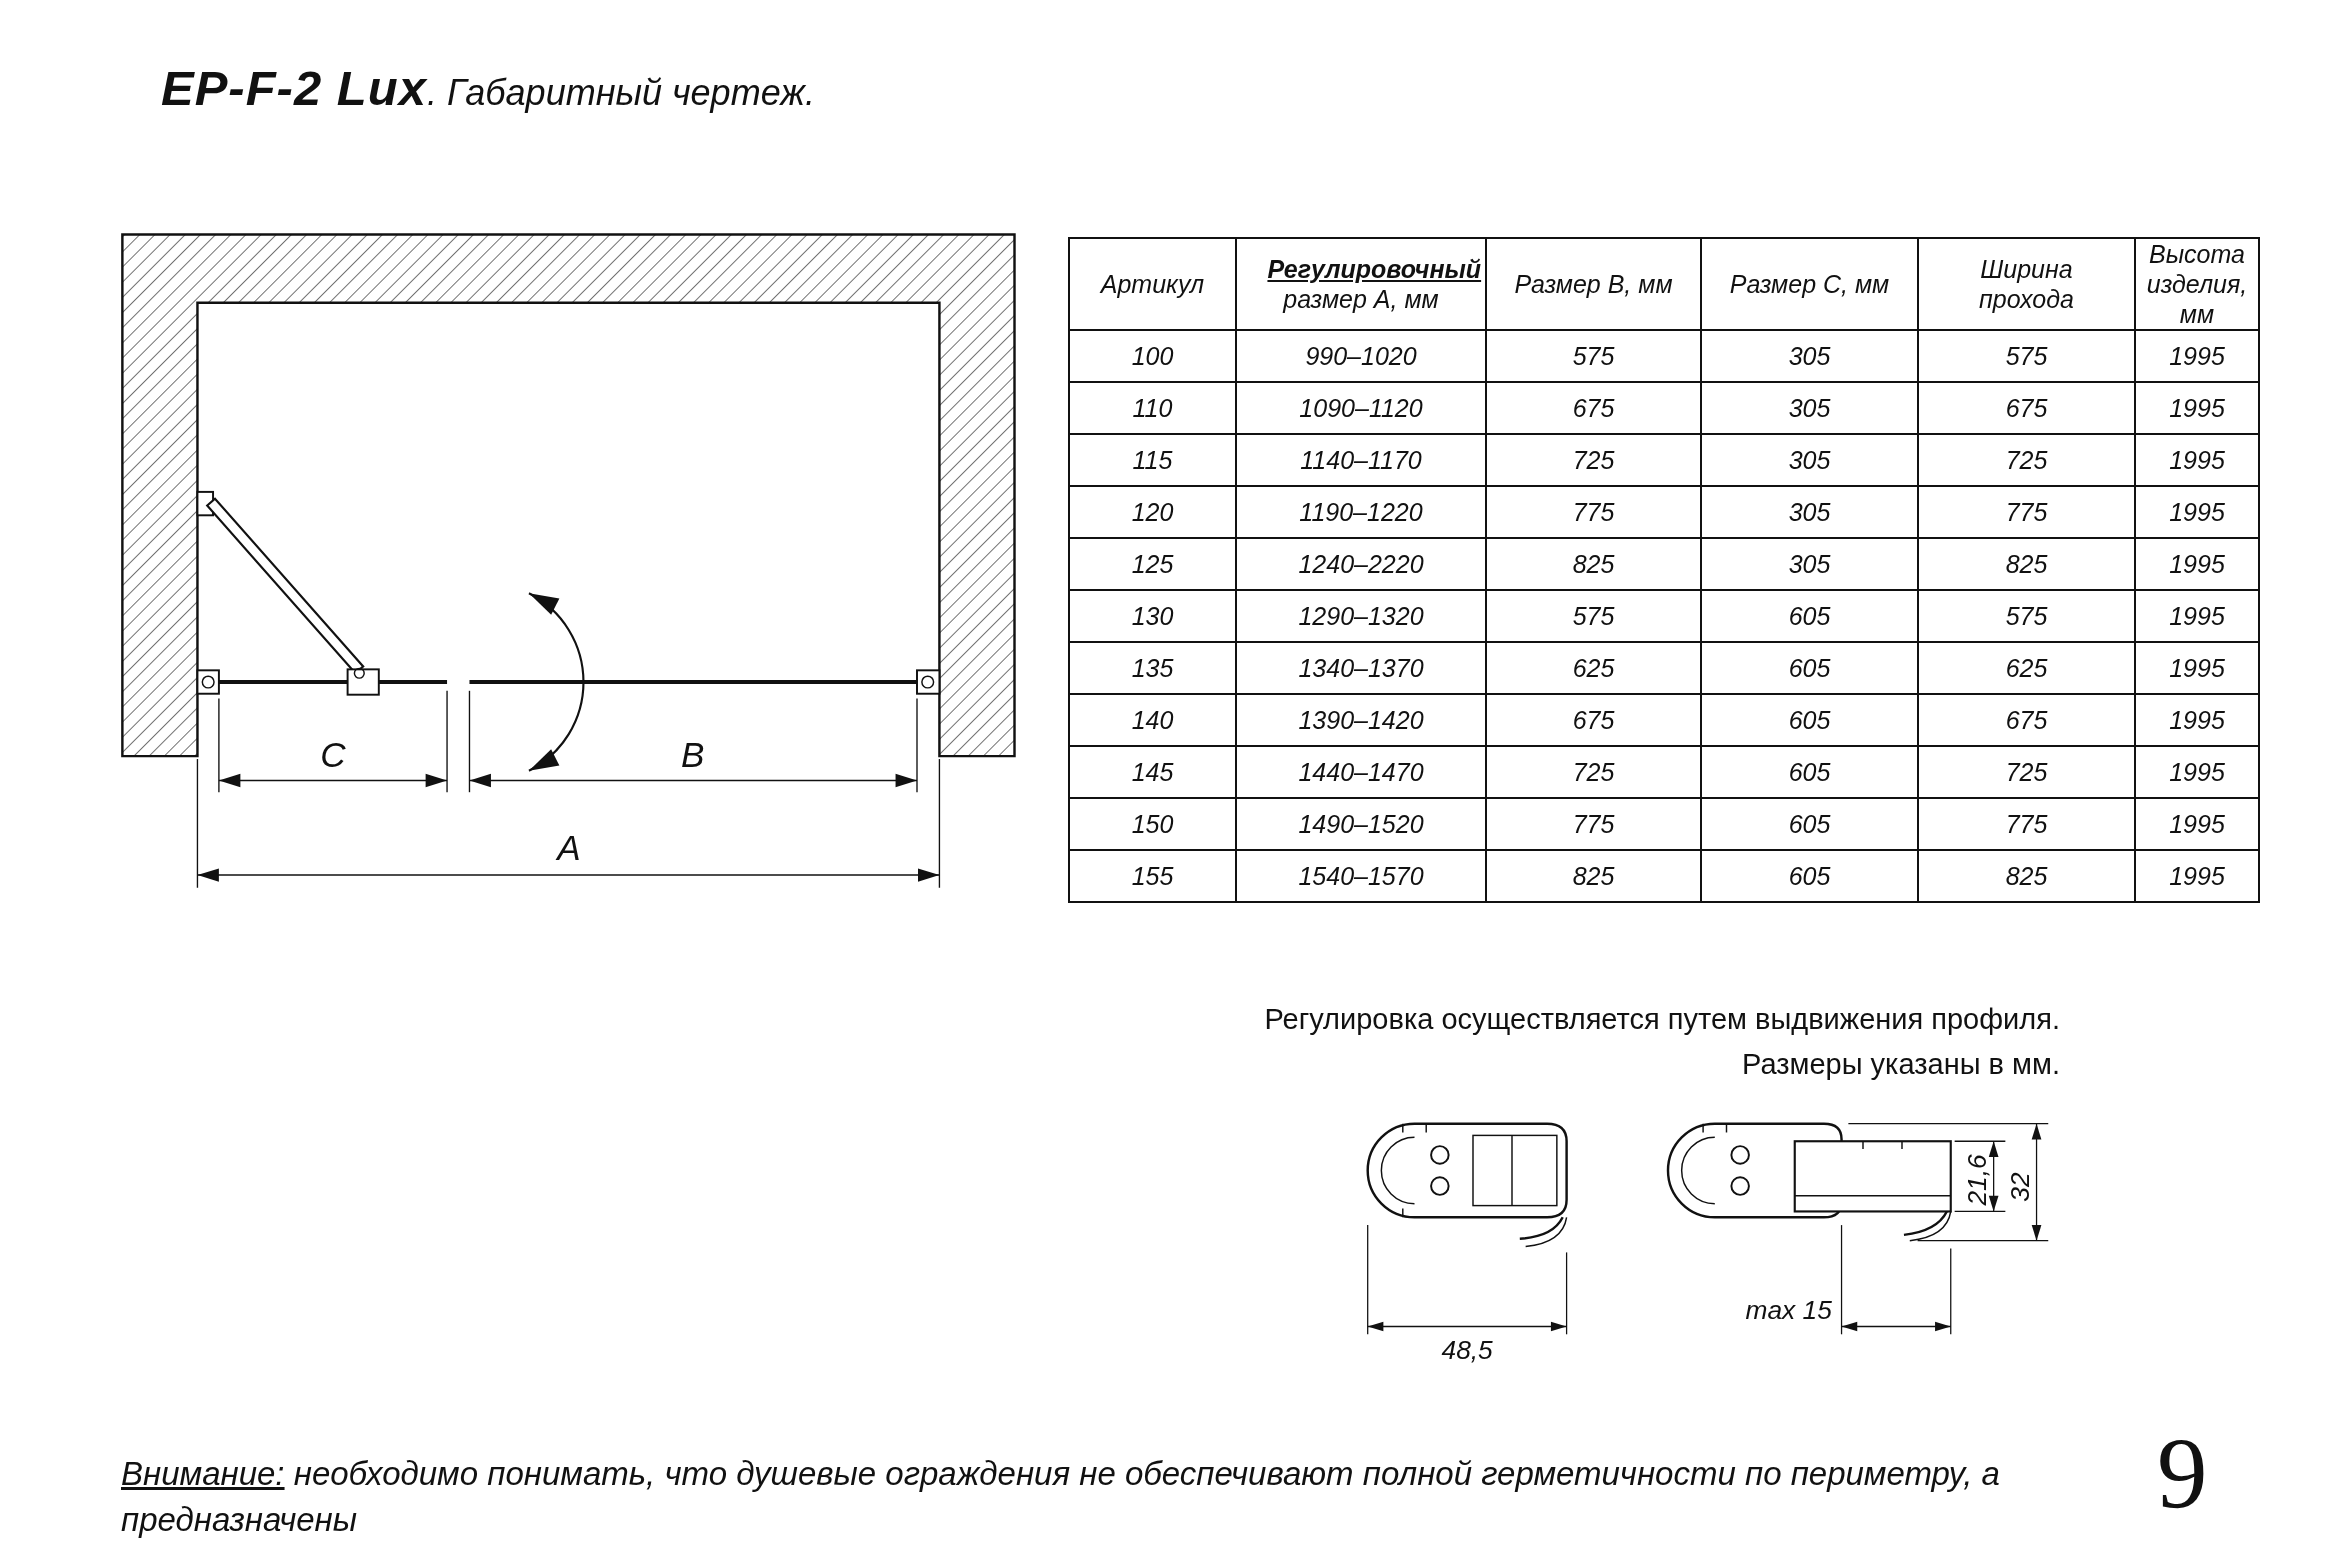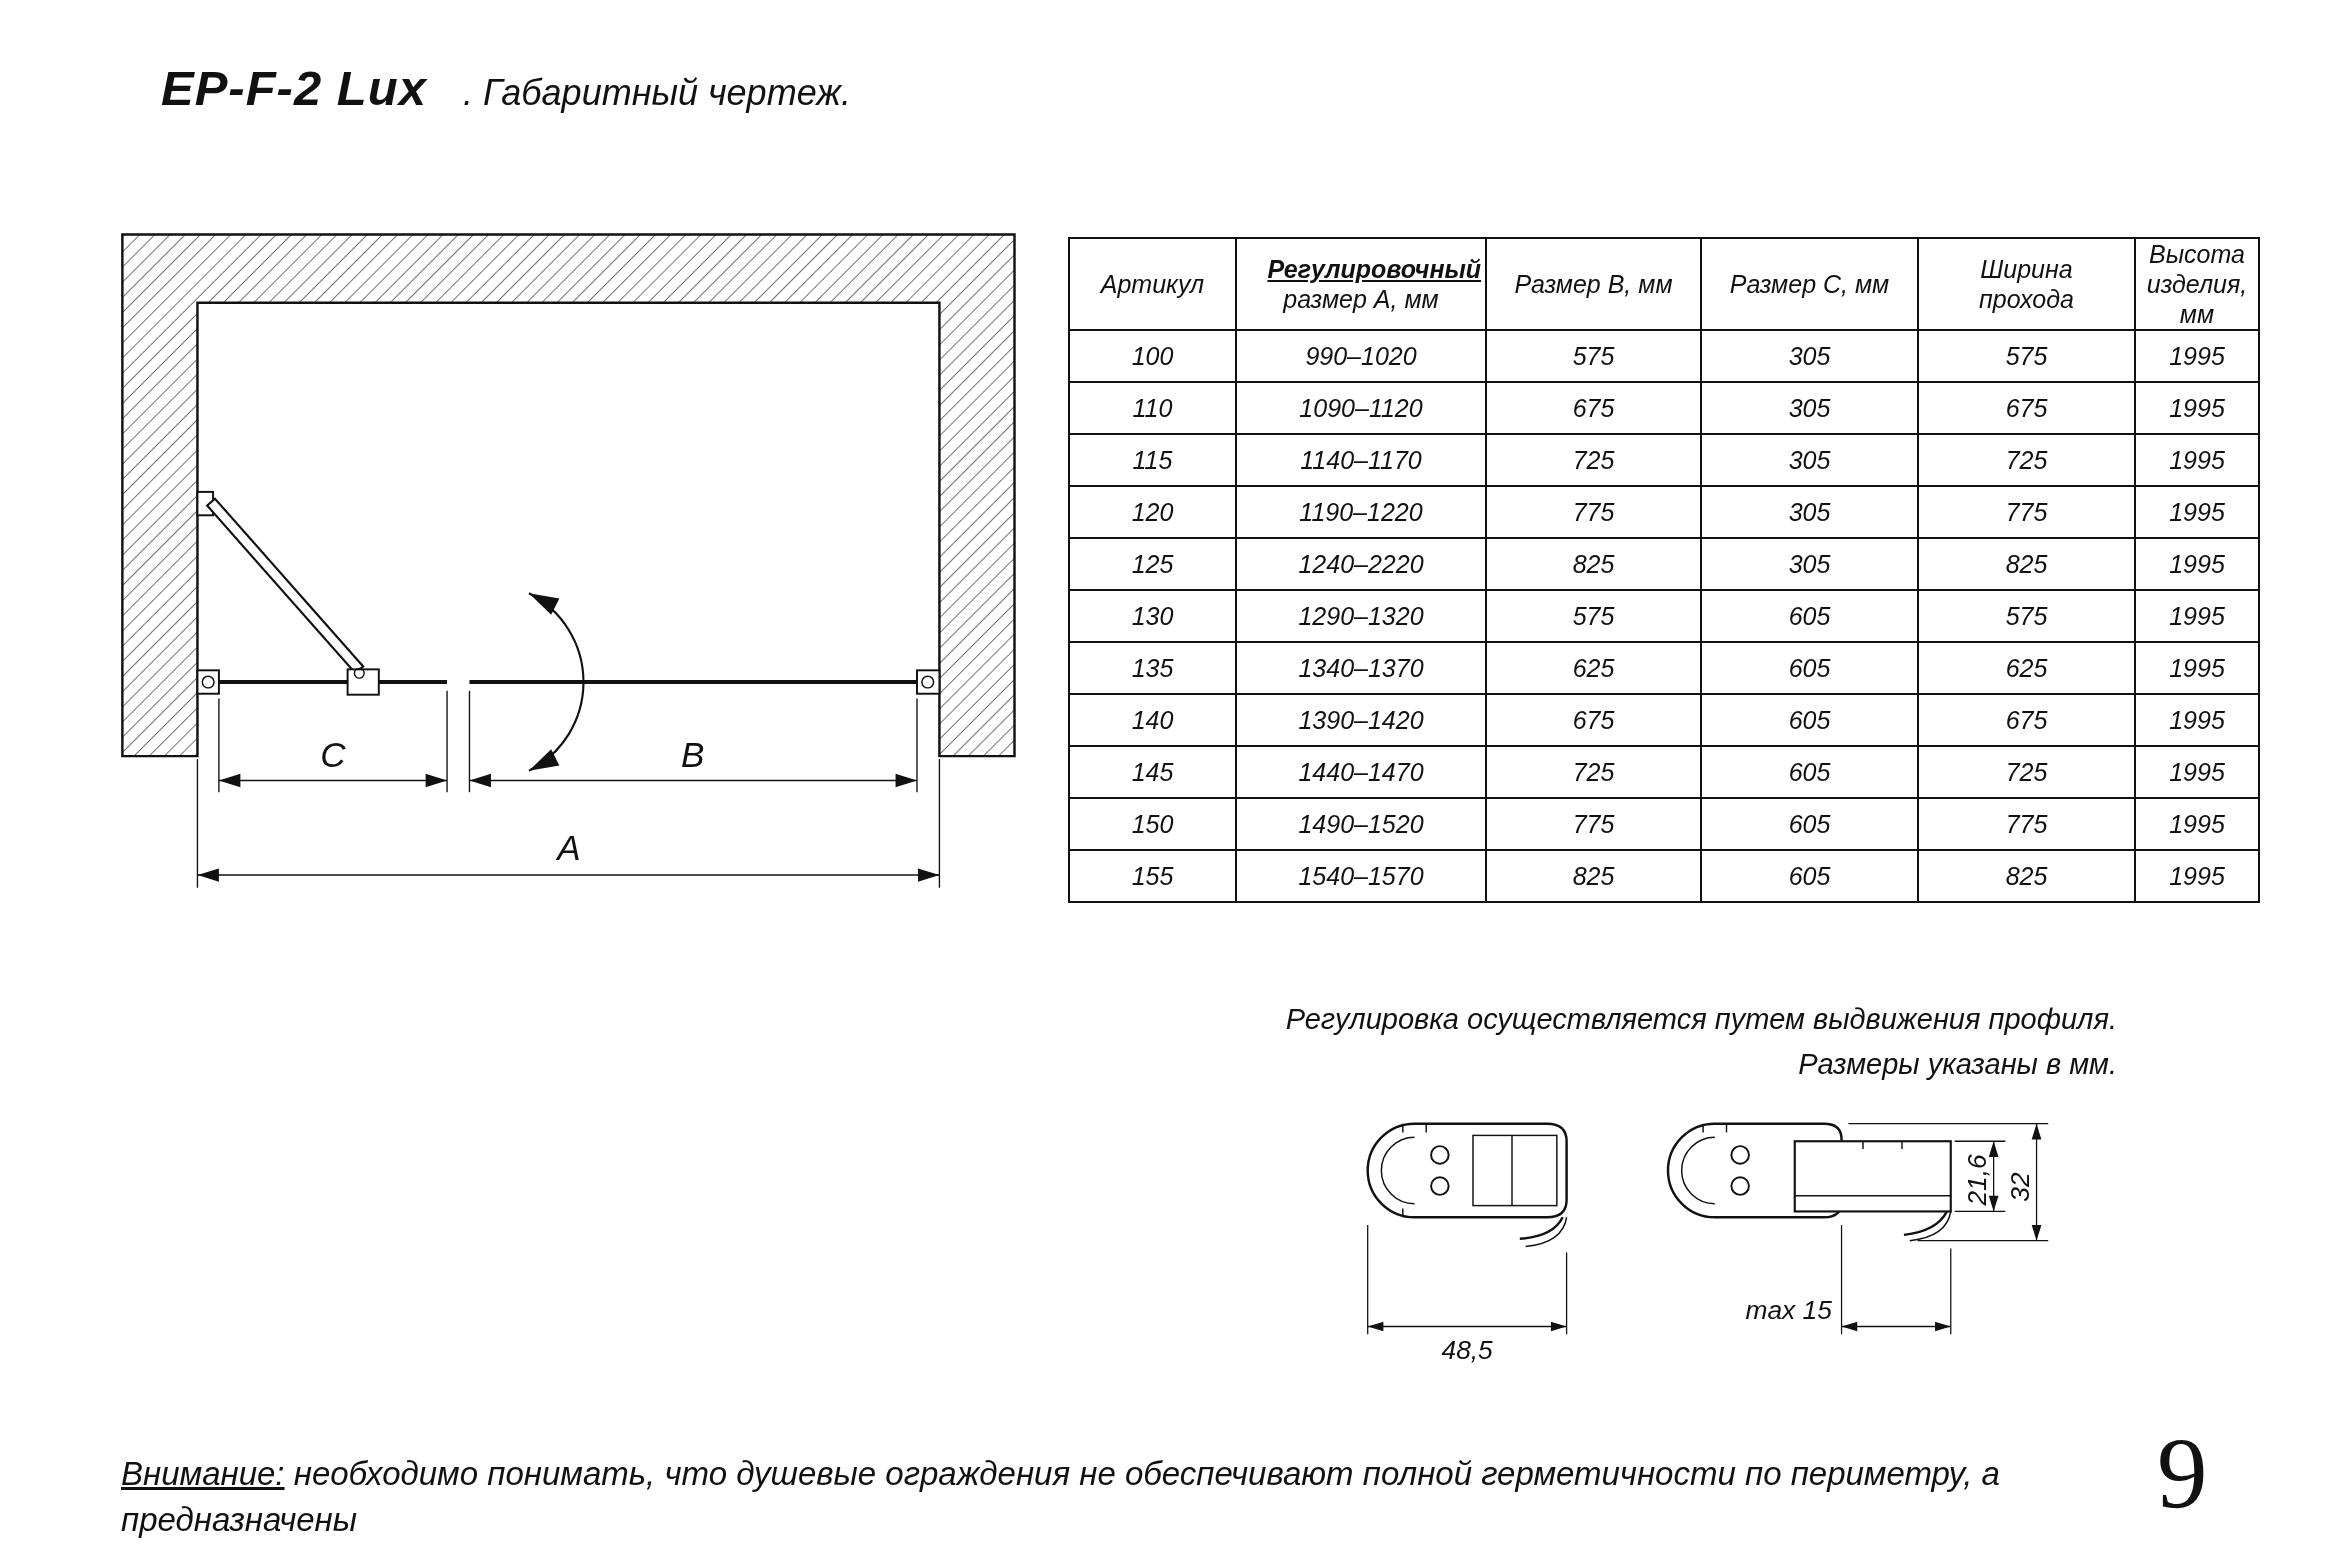--- a/index.html
+++ b/index.html
@@ -3,41 +3,41 @@
 <meta charset="utf-8">
 <style>
   html,body{margin:0;padding:0;background:#e8e8e8;}
   .page{
     position:relative;width:2341px;height:1560px;background:#ffffff;
     font-family:"Liberation Sans",sans-serif;color:#111;overflow:hidden;
   }
   
   .title{position:absolute;left:141px;top:60px;white-space:nowrap;font-style:italic;}
   .title-model{font-size:49px;font-weight:600;letter-spacing:1px;margin-left:20px;}
-  .title-suffix{font-size:36px;font-weight:500;margin-left:36px;}
+  .title-suffix{font-size:36px;font-weight:500;}
   
   .drawing{position:absolute;left:98px;top:215px;}
   .profiles{position:absolute;left:1317px;top:1073px;}
   svg text{font-family:"Liberation Sans",sans-serif;font-style:italic;fill:#111;}
   .dimlabel{font-size:36px;text-anchor:middle;}
   .pdim{font-size:27px;}
   .pdim-c{text-anchor:middle;}
   .pdim-e{text-anchor:end;}
   
   .spec-table{
     position:absolute;left:1068px;top:237px;border-collapse:collapse;table-layout:fixed;
     font-style:italic;font-size:25px;text-align:center;color:#111;
   }
   .spec-table th,.spec-table td{border:2px solid #111;padding:0 3.9px;vertical-align:middle;}
   .spec-table th{height:90px;font-weight:normal;font-size:25px;line-height:30px;}
   .spec-table td{height:50px;}
   .hdr-em{font-weight:bold;text-decoration:underline;text-align:right;}
   
-  .notes{position:absolute;left:1220px;top:997px;width:897px;text-align:right;
-    font-style:italic;font-size:29px;line-height:45px;}
+  .notes{position:absolute;left:1163px;top:997px;width:897px;text-align:right;
+    font-size:29px;line-height:45px;}
   
   .warning{position:absolute;left:121px;top:1451px;width:1941px;
     font-style:italic;font-size:33px;line-height:46px;}
   .warning-label{text-decoration:underline;}
   
   .page-number{position:absolute;left:2157px;top:1416px;font-family:"Liberation Serif",serif;
     font-size:101px;font-weight:normal;}
 </style>
 </head>
 <body>

